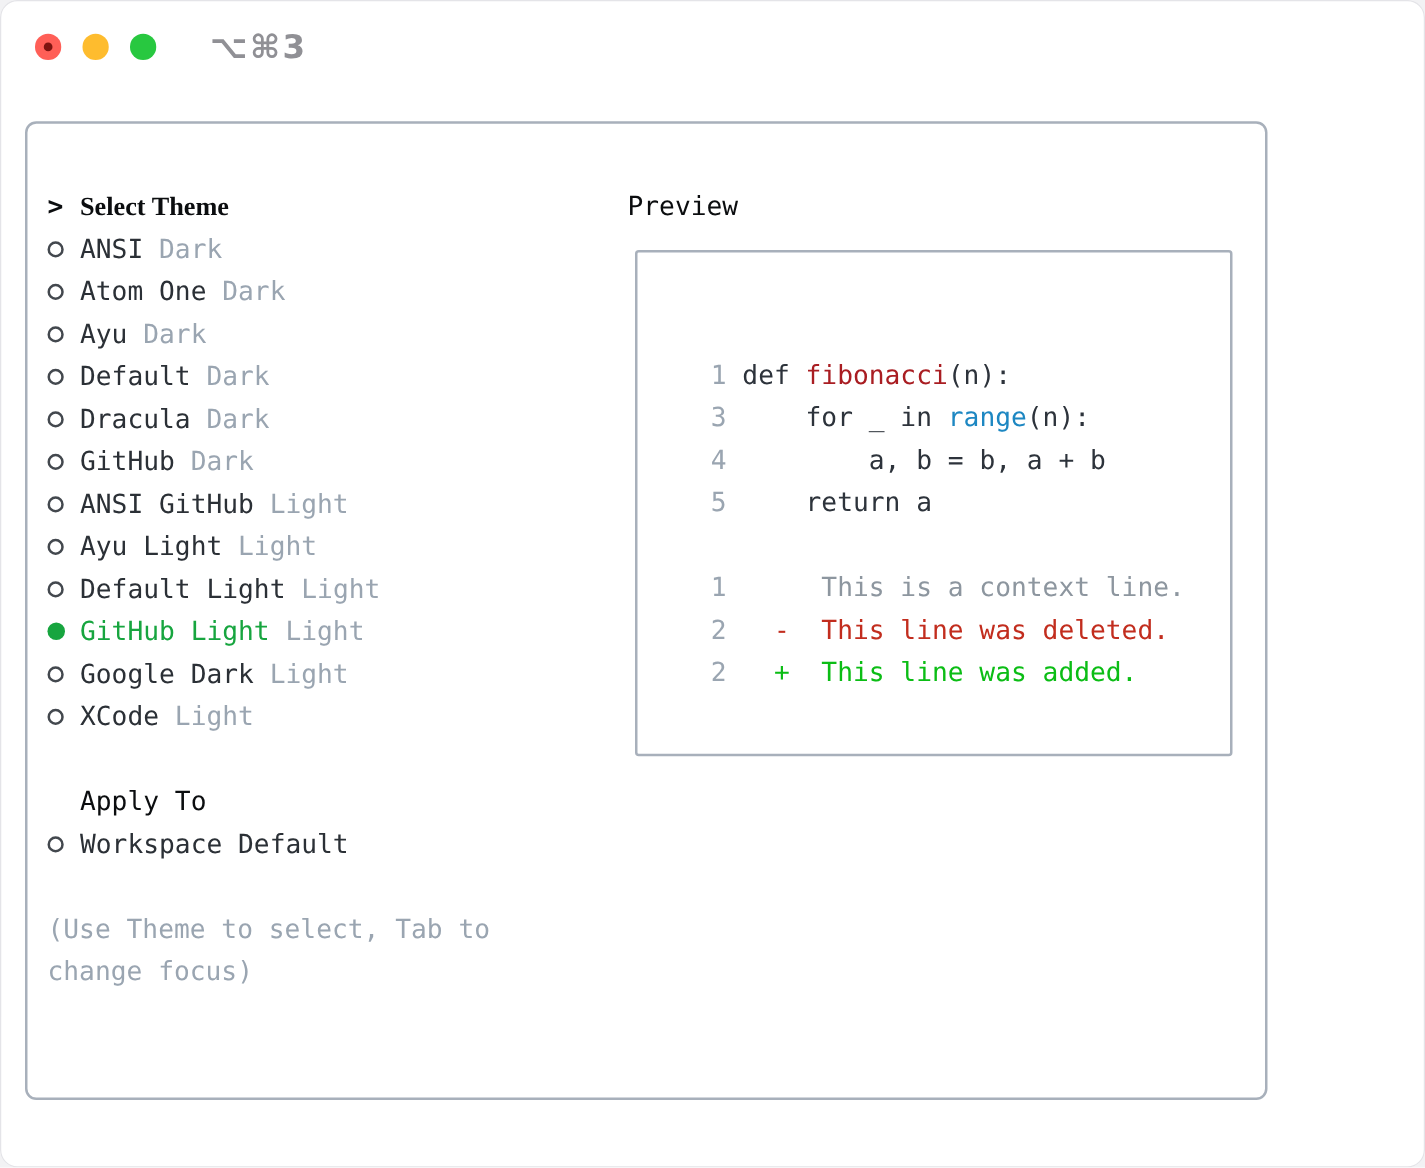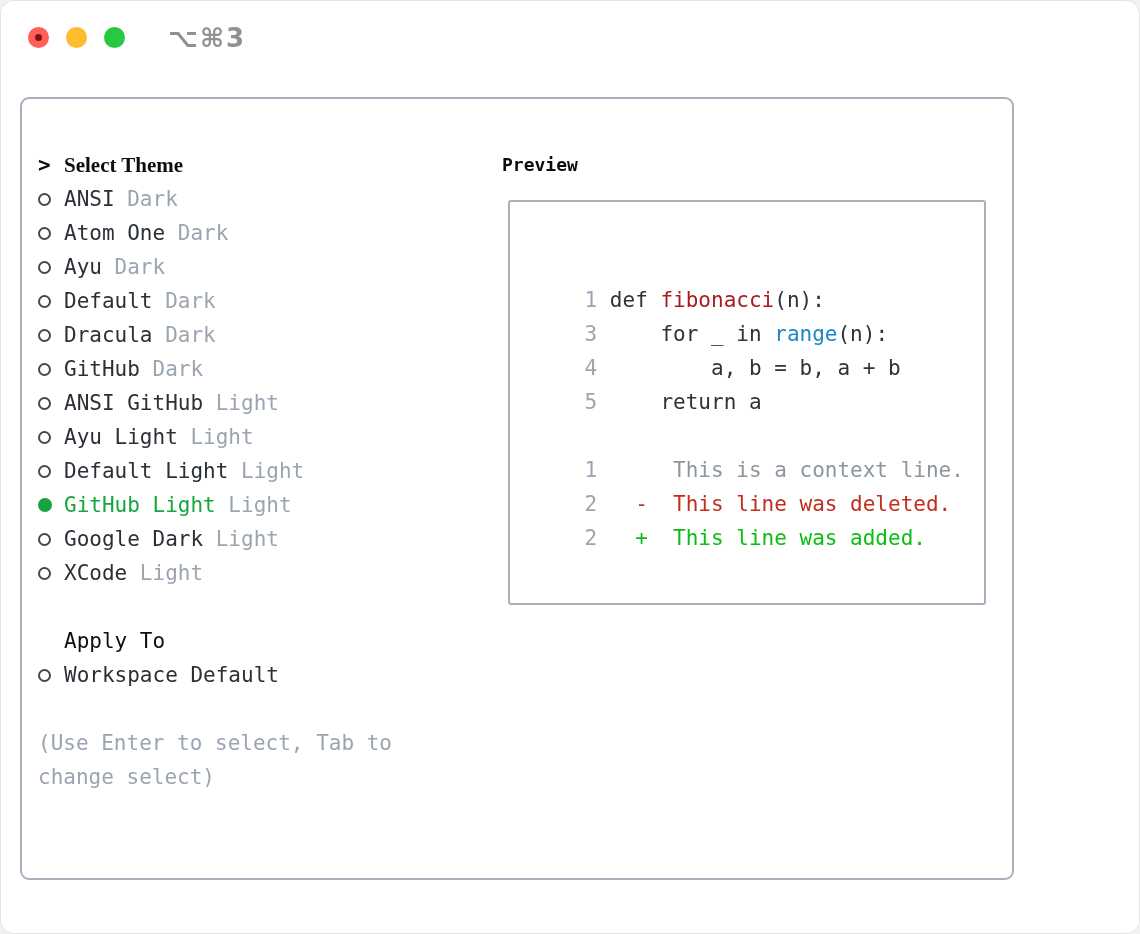--- a/index.html
+++ b/index.html
@@ -68,26 +68,26 @@
   .t-tag{color:var(--muted);margin-left:1ch;}
   .apply-label{color:var(--black);}
   .hint{
     margin-top:0;color:var(--muted);
     width:366px;line-height:34px;font-size:21px;
   }
 
   
   .p-title{
     position:absolute;left:480px;top:49px;height:34px;line-height:34px;
-    font-size:18px;font-weight:bold;color:var(--black);
+    font-size:21px;font-weight:normal;color:var(--black);
   }
   .p-box{
     position:absolute;left:486px;top:101px;width:478px;height:405px;
     border:2px solid var(--border);border-radius:3px;
-    padding:47px 0 0 24px;background:#fff;
+    padding:47px 0 0 8px;background:#fff;
     overflow:hidden;
   }
   .pline{height:34px;line-height:34px;font-size:21px;white-space:pre;}
   .lnum{display:inline-block;width:1ch;color:var(--muted);}
   .gap1{display:inline-block;width:1ch;}
   .gap3{display:inline-block;width:3ch;}
   .gap2{display:inline-block;width:2ch;}
   .dmark{display:inline-block;width:1ch;}
   .seg-code{color:var(--code-ink);}
   .seg-fn{color:var(--fn-red);}
@@ -203,21 +203,21 @@
       <div id="applyOpts">
 
   <div class="row apply-row">
     <span class="bullet"><span class="circle"></span></span>
     <span class="t-name">Workspace Default</span>
   </div>
 </div>
 
       <div class="row blank"></div>
 
-      <div class="hint">(Use Enter to select, Tab to change select)</div>
+      <div class="hint">(Use Theme to select, Tab to change focus)</div>
     </div>
 
     <div class="p-title">Preview</div>
 
     <div class="p-box">
       <div id="codeLines">
   <div class="pline code-line">
     <span class="lnum">1</span><span class="gap1"></span><span class="segs"><span class="seg-code">def </span><span class="seg-fn">fibonacci</span><span class="seg-code">(n):</span></span>
   </div>
 

